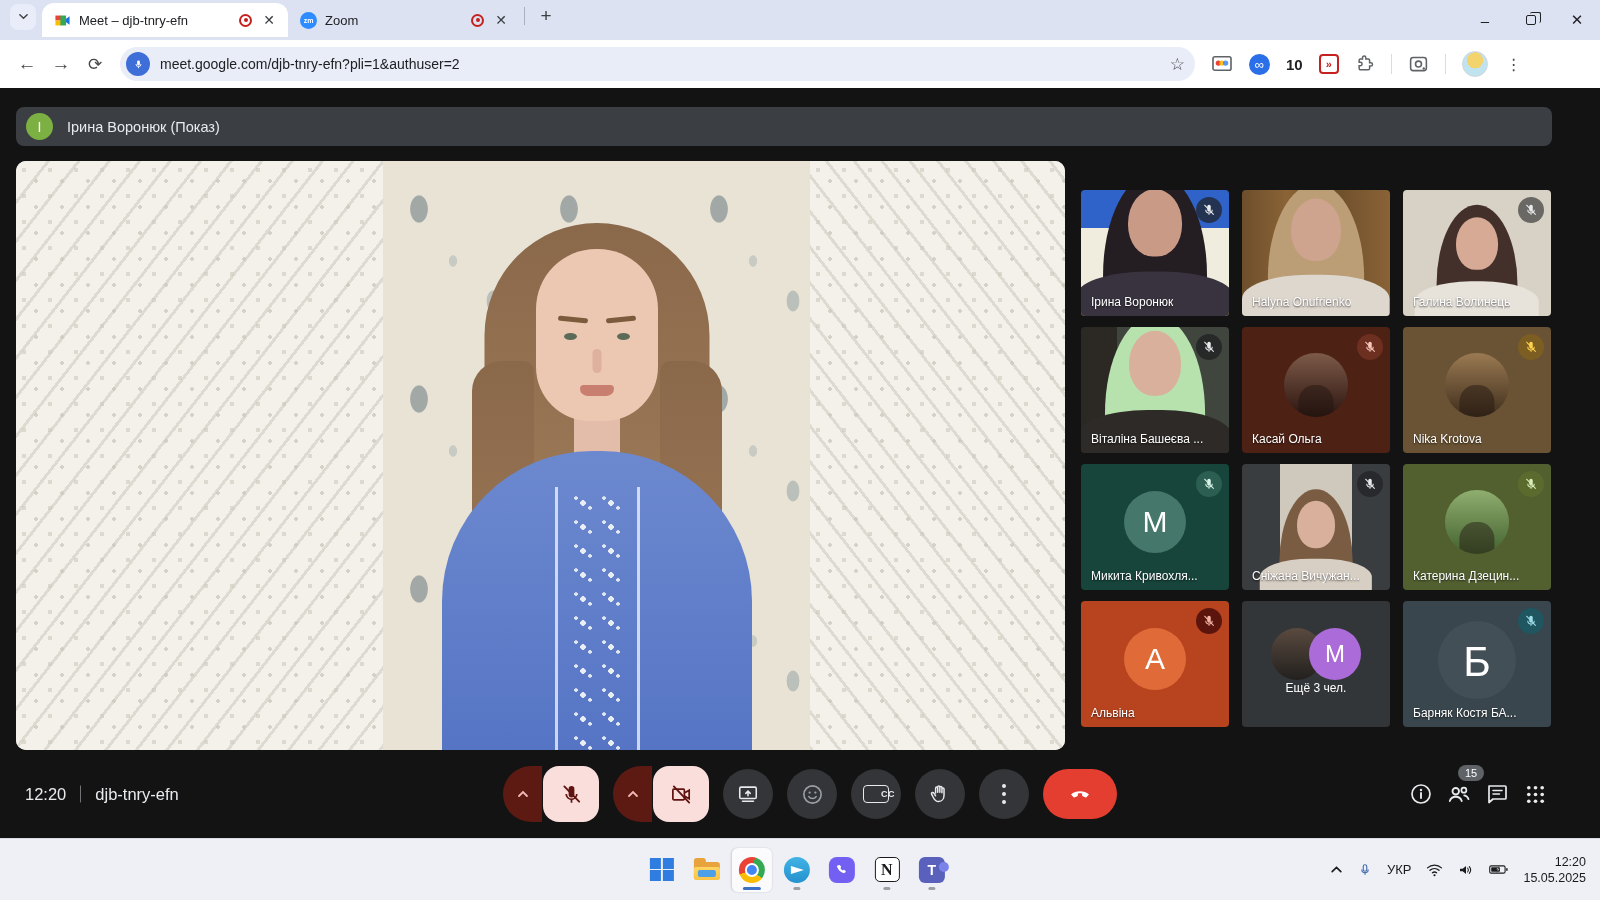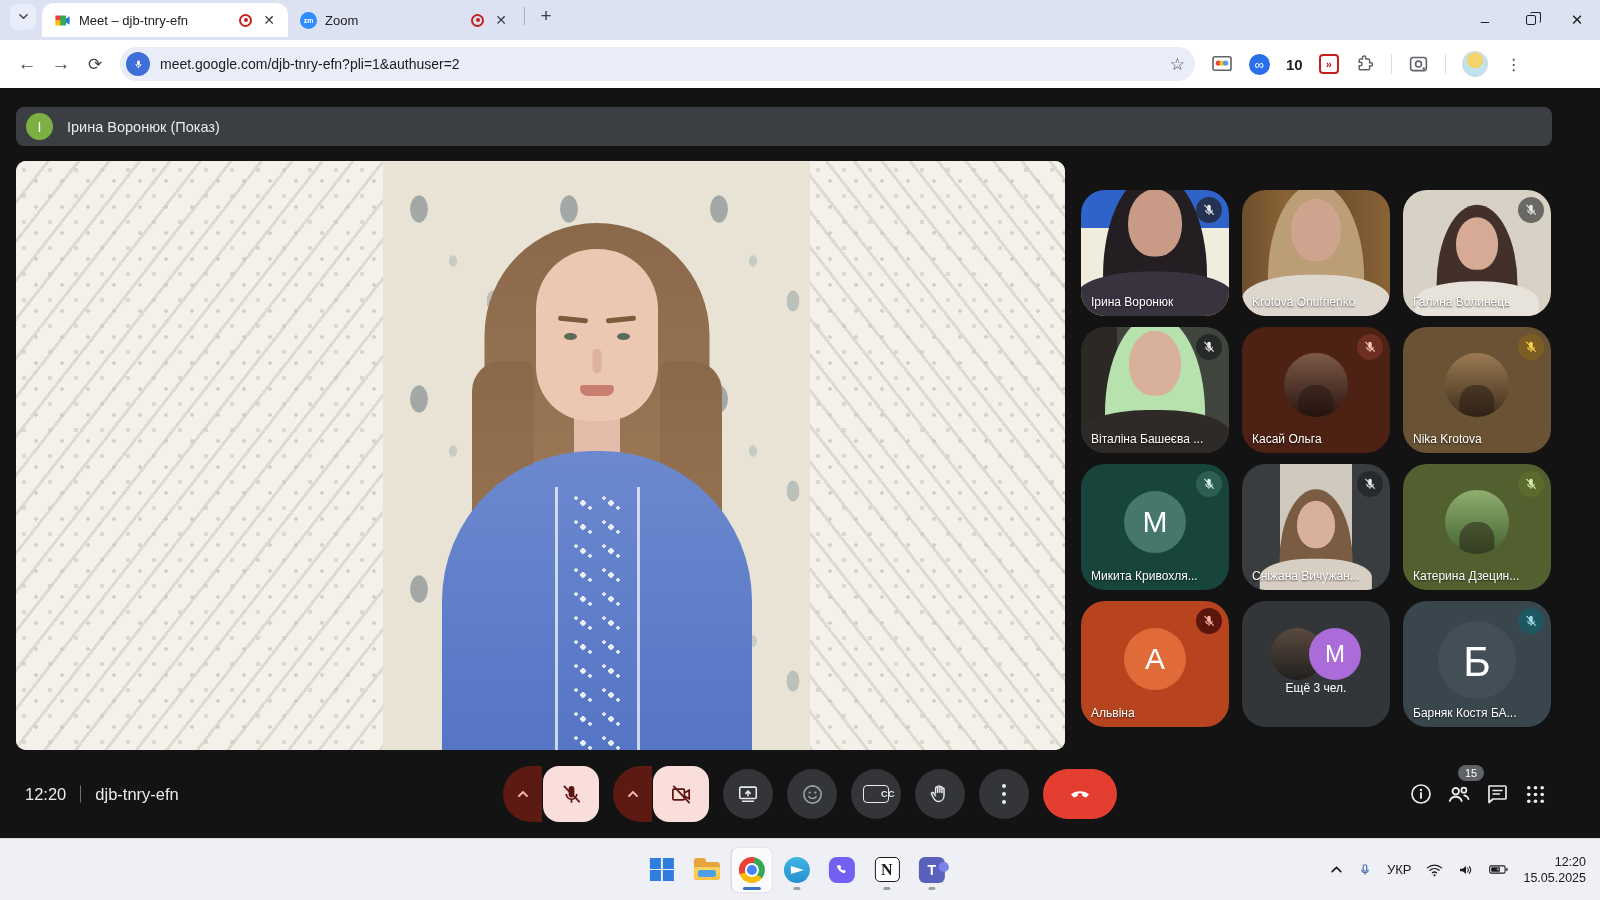--- a/index.html
+++ b/index.html
@@ -94,21 +94,21 @@
   .g-emb-line.l { left:calc(50% - 42px);} .g-emb-line.r { left:calc(50% + 40px);}
   .g-strand { position:absolute; top:200px; width:62px; height:392px; background:linear-gradient(180deg,#8a684a,#a17e5a); }
   .g-strand.l { left:calc(50% - 125px); border-radius:30px 10px 20px 40px; }
   .g-strand.r { left:calc(50% + 63px); border-radius:10px 30px 40px 20px; }
   .caption { position:absolute; left:22px; bottom:26px; width:330px; text-align:center;
     font-size:29px; color:#3a3a3a; line-height:44px; }
 
   
   .pgrid { position:absolute; left:1081px; top:102px; display:grid; grid-template-columns:repeat(3,148px);
     grid-auto-rows:126px; gap:11px 13px; }
-  .tile { position:relative; border-radius:24px; overflow:hidden; background:#2a2c2f;padding-left:30px; }
+  .tile { position:relative; border-radius:4px; overflow:hidden; background:#2a2c2f;padding-left:30px; }
   .tile-name { position:absolute; left:10px; bottom:7px; color:#fff; font-size:12px; font-weight:500;
     text-shadow:0 1px 2px rgba(0,0,0,.7); white-space:nowrap; max-width:126px; overflow:hidden; }
   .tile-name.center { left:50%; transform:translateX(-50%); bottom:32px; text-shadow:none; }
   .mic-badge { position:absolute; top:7px; right:7px; width:26px; height:26px; border-radius:50%;
     display:flex; align-items:center; justify-content:center; }
   .letter-avatar { position:absolute; left:50%; top:50%; transform:translate(-50%,-58%); width:62px; height:62px;
     border-radius:50%; color:#fff; font-size:30px; display:flex; align-items:center; justify-content:center; }
   .big-letter { position:absolute; left:50%; top:50%; transform:translate(-50%,-55%); color:#fff; font-size:42px; font-weight:400; }
   .big-letter-halo { position:absolute; left:50%; top:50%; transform:translate(-50%,-55%); width:78px; height:78px;
     border-radius:50%; background:rgba(255,255,255,.05); }
@@ -300,21 +300,21 @@
   <path stroke="#e8eaed" stroke-width="1.8" stroke-linecap="round" d="M4.5 3.8l15 15.7"></path>
           </svg>
         </span>
       </div>
       <div class="tile" style="background: linear-gradient(90deg, rgb(109, 78, 44), rgb(138, 99, 54) 30%, rgb(109, 78, 44) 62%, rgb(138, 99, 54));">
         <div class="person" style="transform:scale(1.25)">
       <div class="p-hair" style="background:#bb9d76"></div>
       <div class="p-body" style="background:#ded7ce"></div>
       <div class="p-face" style="background:#cfa48e"></div>
         </div>
-        <span class="tile-name">Krotova Onufrienko</span>
+        <span class="tile-name">Halyna Onufrienko</span>
       </div>
       <div class="tile" style="background: rgb(216, 210, 198);">
         <div class="person" style="transform:scale(1.05)">
       <div class="p-hair" style="background:#44302a"></div>
       <div class="p-body" style="background:#e7e2da"></div>
       <div class="p-face" style="background:#d6aa94"></div>
         </div>
         <span class="tile-name">Галина Волинець</span>
         <span class="mic-badge" style="background:rgba(32,33,36,0.6)">
           <svg width="14" height="14" viewBox="0 0 24 24">

